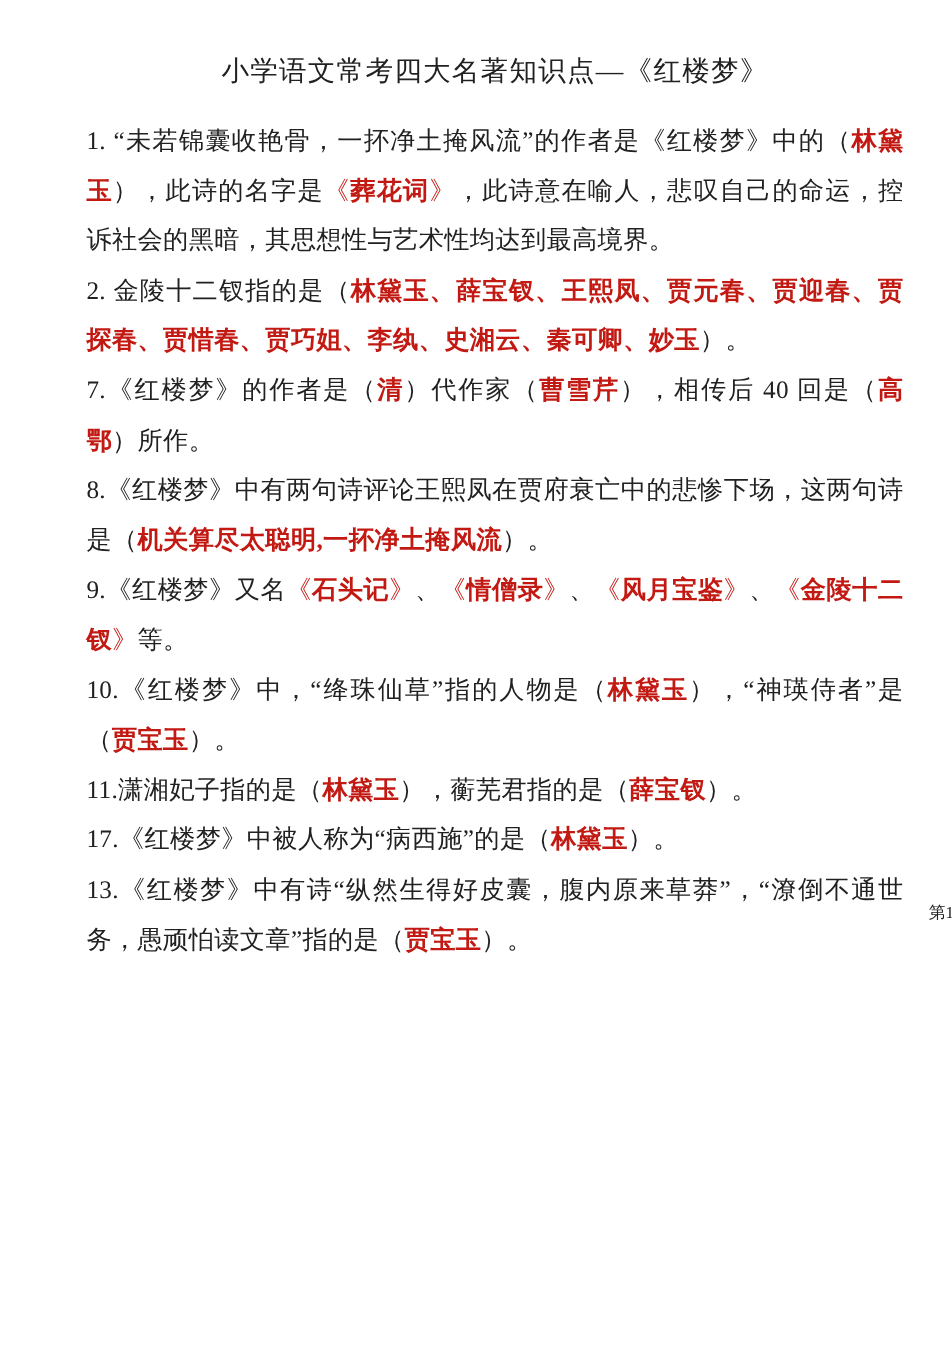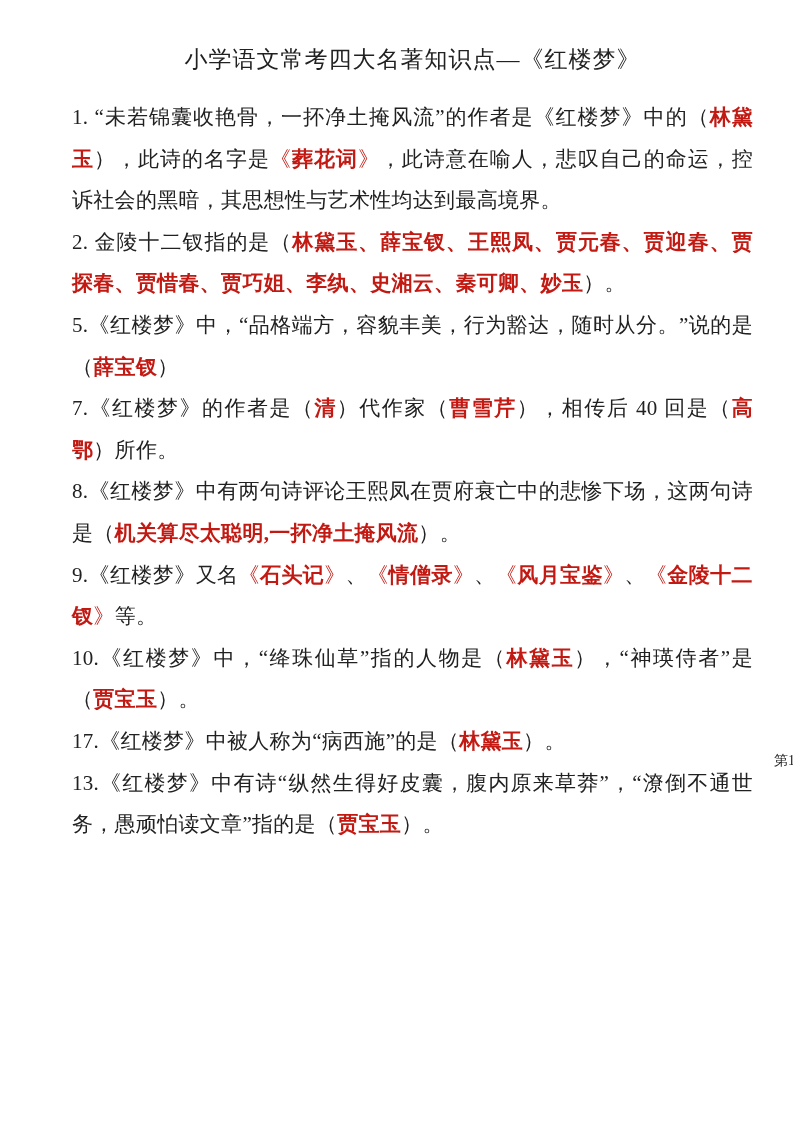--- a/index.html
+++ b/index.html
@@ -66,23 +66,23 @@
 </style>
 </head>
 <body style="--text-color: #212121; --answer-color: #c21a13; background: rgb(255, 255, 255);">
 
 <div class="page">
   <h1 class="doc-title">小学语文常考四大名著知识点—《红楼梦》</h1>
 
   <div class="content" id="items">
       <p class="item"><span class="seg-normal">1. “未若锦囊收艳骨，一抔净土掩风流”的作者是《红楼梦》中的（</span><span class="seg-red-bold">林黛玉</span><span class="seg-normal">），此诗的名字是</span><span class="seg-red">《</span><span class="seg-red-bold">葬花词</span><span class="seg-red">》</span><span class="seg-normal">，此诗意在喻人，悲叹自己的命运，控诉社会的黑暗，其思想性与艺术性均达到最高境界。</span></p>
       <p class="item"><span class="seg-normal">2. 金陵十二钗指的是（</span><span class="seg-red-bold">林黛玉、薛宝钗、王熙凤、贾元春、贾迎春、贾探春、贾惜春、贾巧姐、李纨、史湘云、秦可卿、妙玉</span><span class="seg-normal">）。</span></p>
-      <p class="item"><span class="seg-normal">5.《红楼梦》中，“品格端方，容貌丰美，行为豁达，随时从分。”说的是（</span><span class="seg-red-bold">薛宝钗</span><span class="seg-normal">）</span></p>
       <p class="item"><span class="seg-normal">7.《红楼梦》的作者是（</span><span class="seg-red-bold">清</span><span class="seg-normal">）代作家（</span><span class="seg-red-bold">曹雪芹</span><span class="seg-normal">），相传后 40 回是（</span><span class="seg-red-bold">高鄂</span><span class="seg-normal">）所作。</span></p>
       <p class="item"><span class="seg-normal">8.《红楼梦》中有两句诗评论王熙凤在贾府衰亡中的悲惨下场，这两句诗是（</span><span class="seg-red-bold">机关算尽太聪明,一抔净土掩风流</span><span class="seg-normal">）。</span></p>
       <p class="item"><span class="seg-normal">9.《红楼梦》又名</span><span class="seg-red">《</span><span class="seg-red-bold">石头记</span><span class="seg-red">》</span><span class="seg-normal">、</span><span class="seg-red">《</span><span class="seg-red-bold">情僧录</span><span class="seg-red">》</span><span class="seg-normal">、</span><span class="seg-red">《</span><span class="seg-red-bold">风月宝鉴</span><span class="seg-red">》</span><span class="seg-normal">、</span><span class="seg-red">《</span><span class="seg-red-bold">金陵十二钗</span><span class="seg-red">》</span><span class="seg-normal">等。</span></p>
       <p class="item"><span class="seg-normal">10.《红楼梦》中，“绛珠仙草”指的人物是（</span><span class="seg-red-bold">林黛玉</span><span class="seg-normal">），“神瑛侍者”是（</span><span class="seg-red-bold">贾宝玉</span><span class="seg-normal">）。</span></p>
+      <p class="item"><span class="seg-normal">11.潇湘妃子指的是（</span><span class="seg-red-bold">林黛玉</span><span class="seg-normal">），蘅芜君指的是（</span><span class="seg-red-bold">薛宝钗</span><span class="seg-normal">）。</span></p>
       <p class="item"><span class="seg-normal">17.《红楼梦》中被人称为“病西施”的是（</span><span class="seg-red-bold">林黛玉</span><span class="seg-normal">）。</span></p>
       <p class="item"><span class="seg-normal">13.《红楼梦》中有诗“纵然生得好皮囊，腹内原来草莽”，“潦倒不通世务，愚顽怕读文章”指的是（</span><span class="seg-red-bold">贾宝玉</span><span class="seg-normal">）。</span></p>
     </div>
 
   <div class="page-footer">第1页</div>
 </div>
 
 </body></html>

